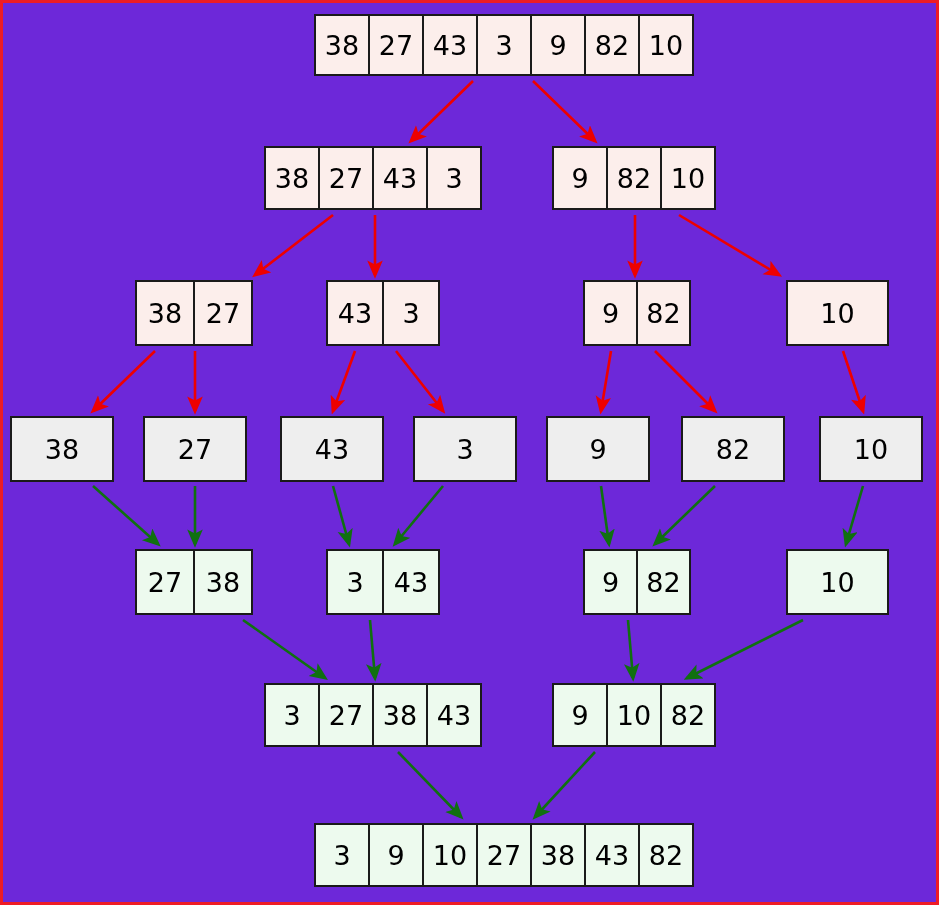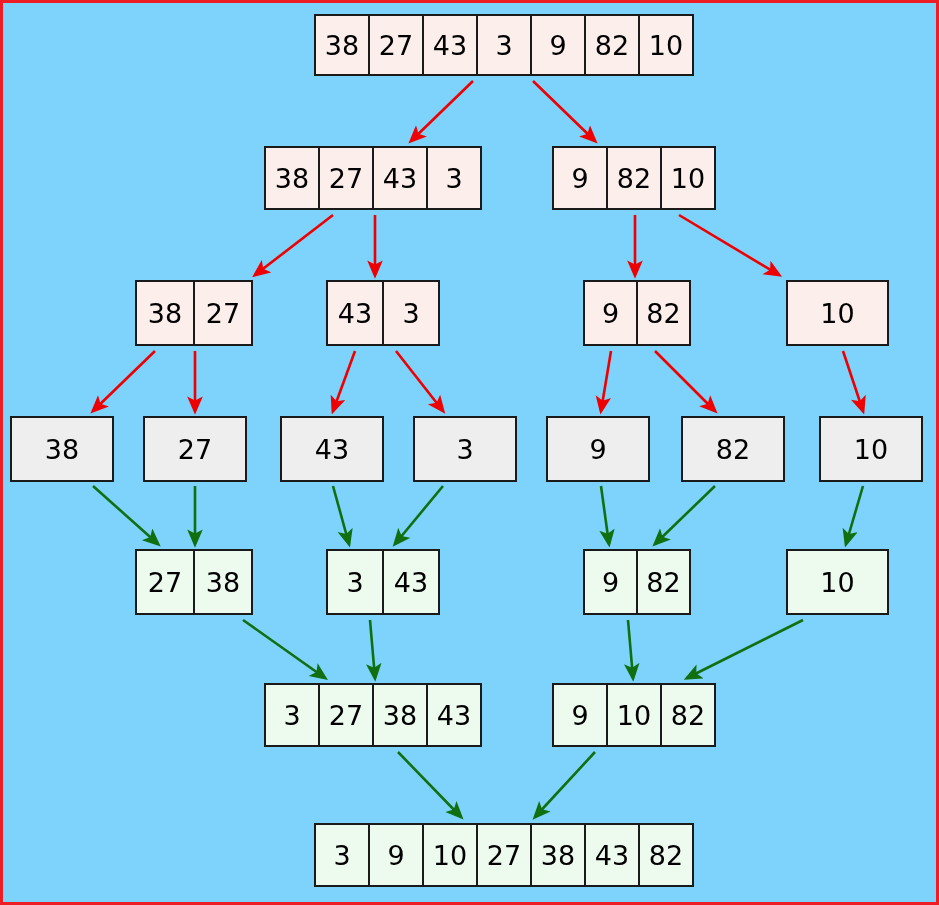--- a/index.html
+++ b/index.html
@@ -7,21 +7,21 @@
     padding: 0;
     background: #ffffff;
   }
   body {
     font-family: "DejaVu Sans", sans-serif;
   }
   #canvas {
     position: relative;
     width: 939px;
     height: 905px;
-    background: #7dd3fc;
+    background: #6d28d9;
     box-sizing: border-box;
     border: 3px solid #ee1c25;
     overflow: hidden;
   }
   #svg-layer {
     position: absolute;
     left: 0;
     top: 0;
     width: 939px;
     height: 905px;

